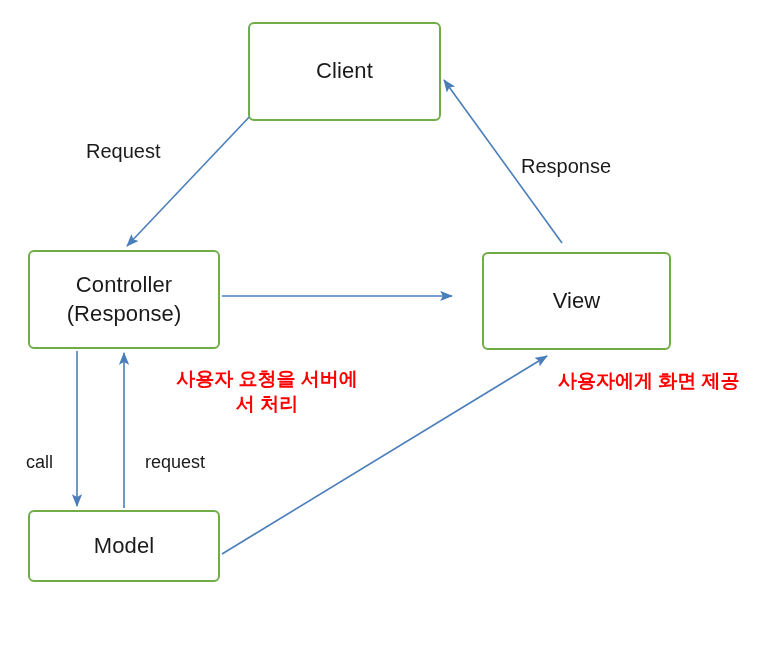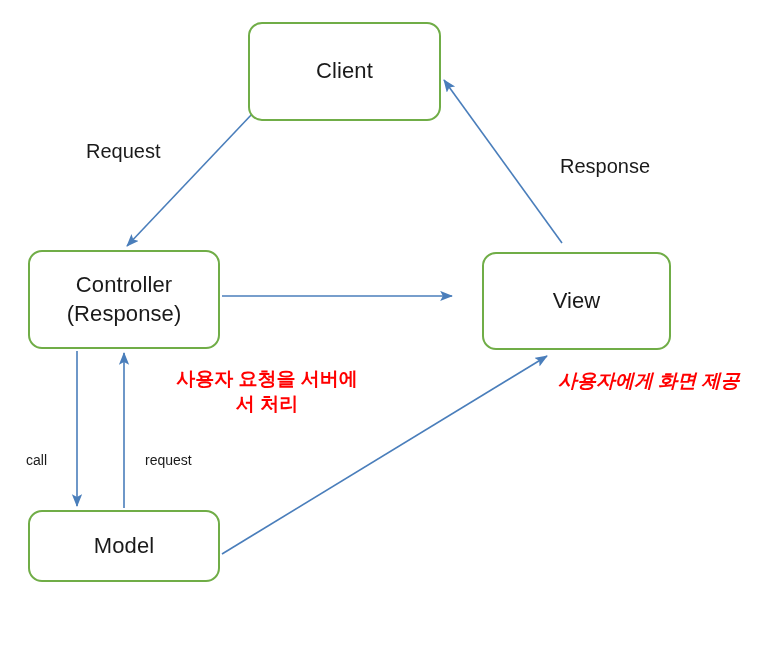--- a/index.html
+++ b/index.html
@@ -21,21 +21,21 @@
     position: absolute;
     left: 0;
     top: 0;
     width: 781px;
     height: 655px;
   }
   .node {
     position: absolute;
     box-sizing: border-box;
     border: 2px solid #70ad47;
-    border-radius: 14px;
+    border-radius: 6px;
     background: #ffffff;
     display: flex;
     align-items: center;
     justify-content: center;
     text-align: center;
     color: #1a1a1a;
     font-size: 22px;
     line-height: 1.28;
     letter-spacing: 0.1px;
     z-index: 2;
@@ -45,21 +45,21 @@
     white-space: pre-line;
   }
   .edge-label {
     position: absolute;
     color: #1a1a1a;
     font-size: 20px;
     white-space: nowrap;
     z-index: 3;
   }
   .edge-label.small {
-    font-size: 14px;
+    font-size: 18px;
   }
   .note {
     position: absolute;
     color: #ff0000;
     font-weight: bold;
     font-size: 19px;
     line-height: 1.32;
     z-index: 3;
   }
   .note.wrap {
@@ -117,25 +117,25 @@
   <div class="node" style="left:456px; top:252px; width:189px; height:98px;margin-left:26px;">
     <span class="node-label">View</span>
   </div>
 
   <div class="node" style="left:28px; top:510px; width:192px; height:72px;">
     <span class="node-label">Model</span>
   </div>
 
   <div class="edge-label" style="left:86px; top:140px;">Request</div>
 
-  <div class="edge-label" style="left:521px; top:155px;margin-left:39px;">Response</div>
+  <div class="edge-label" style="left:521px; top:155px;">Response</div>
 
   <div class="edge-label small" style="left:26px; top:452px;">call</div>
 
   <div class="edge-label small" style="left:145px; top:452px;">request</div>
 
   <div class="note wrap" style="left:152px; top:366px;">사용자 요청을 서버에
 서 처리</div>
 
-  <div class="note" style="left:558px; top:368px;font-style:italic;">사용자에게 화면 제공</div>
+  <div class="note" style="left:558px; top:368px;">사용자에게 화면 제공</div>
 
 
 </div>
 
 </body></html>

